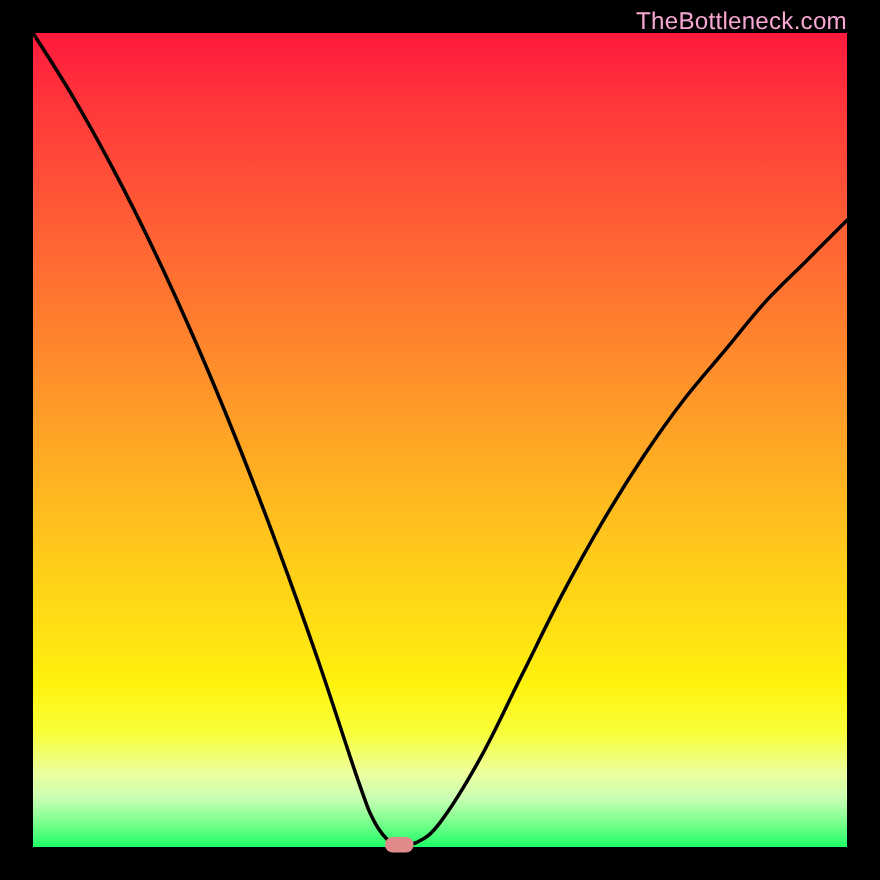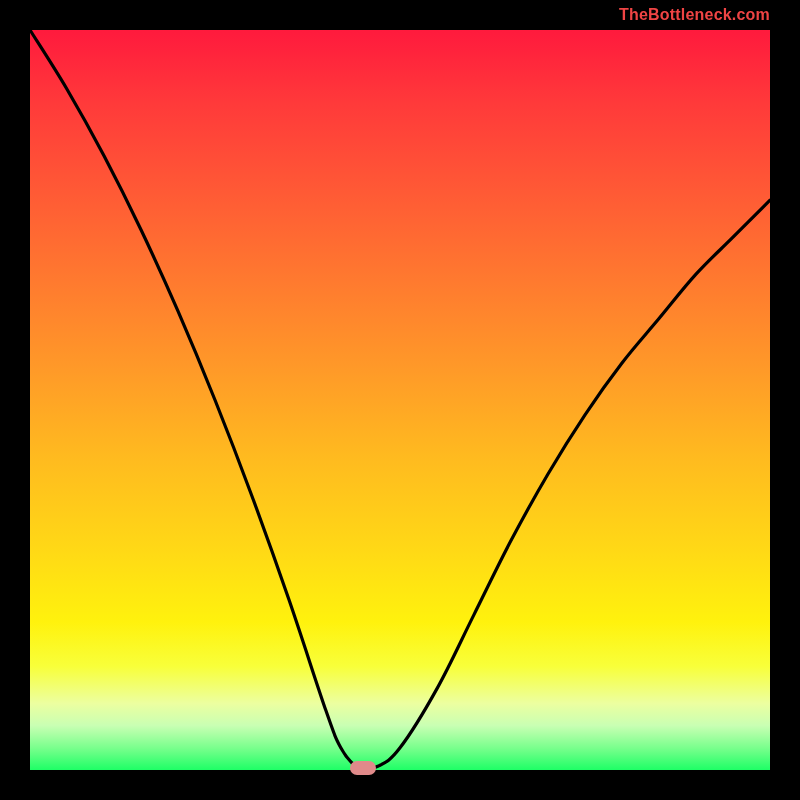--- a/index.html
+++ b/index.html
@@ -40,23 +40,23 @@
       #ecffa0 91%,
       #c9ffb3 94%,
       #7aff8d 97%,
       #1eff66 100%
     );
   }
   .watermark {
     position: absolute;
     top: 6px;
     right: 30px;
-    color: #ef4444;
-    font-size: 16px;
-    font-weight: 700;
+    color: #f9a8d4;
+    font-size: 22px;
+    font-weight: 400;
     letter-spacing: 0.2px;
     user-select: none;
   }
   svg.curve {
     position: absolute;
     top: 0;
     left: 0;
     width: 740px;
     height: 740px;
     overflow: visible;

